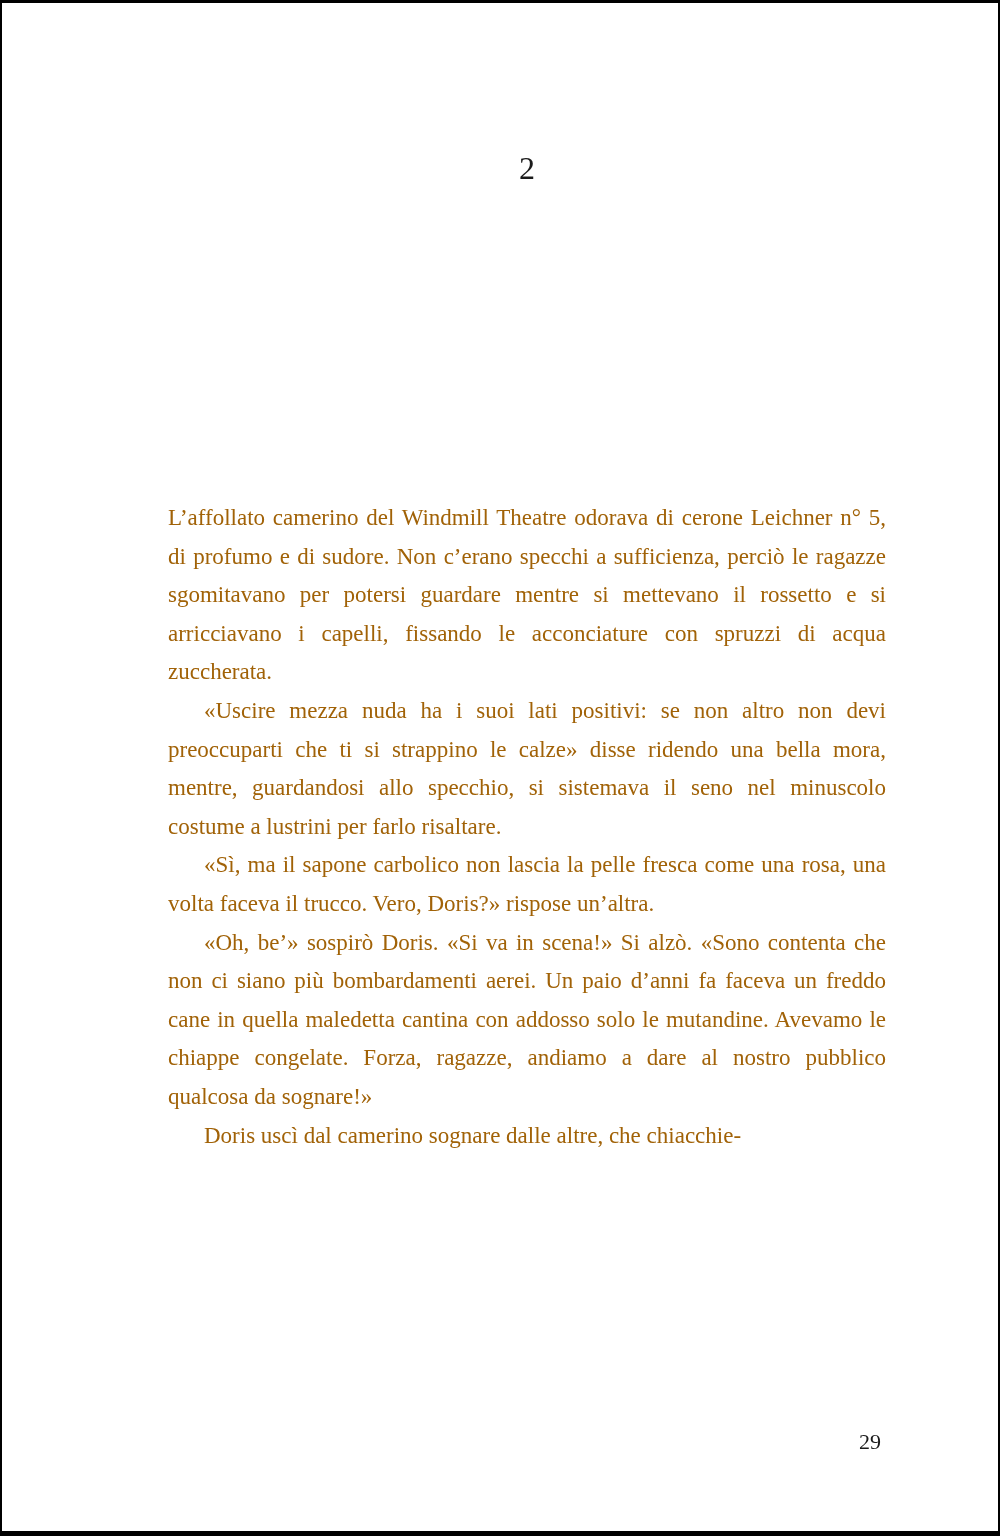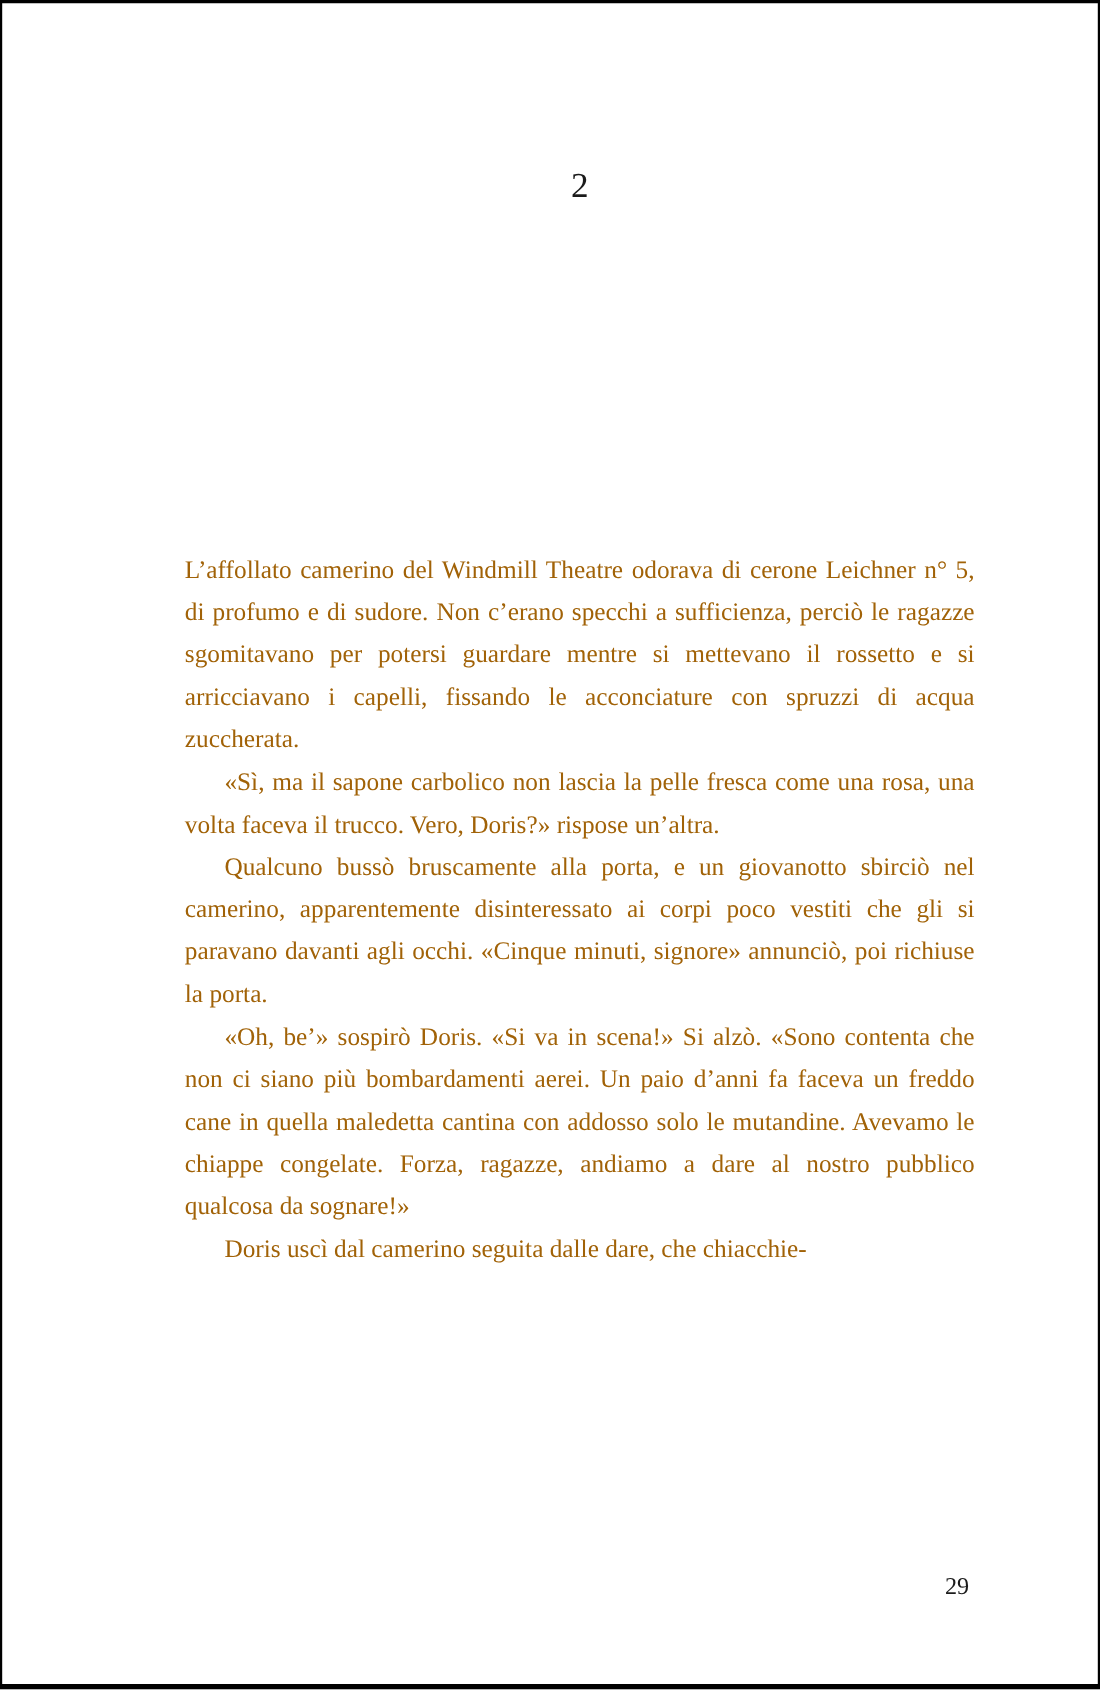--- a/index.html
+++ b/index.html
@@ -54,20 +54,20 @@
   }
 </style>
 </head>
 <body>
 
 <div class="page">
   <div class="content-column">
     <div class="chapter-number">2</div>
     <div class="body-text">
       <p>L’affollato camerino del Windmill Theatre odorava di cerone Leichner n° 5, di profumo e di sudore. Non c’erano specchi a sufficienza, perciò le ragazze sgomitavano per potersi guardare mentre si mettevano il rossetto e si arricciavano i capelli, fissando le acconciature con spruzzi di acqua zuccherata.</p>
+      <p class="indent">«Uscire mezza nuda ha i suoi lati positivi: se non altro non devi preoccuparti che ti si strappino le calze» disse ridendo una bella mora, mentre, guardandosi allo specchio, si sistemava il seno nel minuscolo costume a lustrini per farlo risaltare.</p>
       <p class="indent">«Sì, ma il sapone carbolico non lascia la pelle fresca come una rosa, una volta faceva il trucco. Vero, Doris?» rispose un’altra.</p>
-      <p class="indent">Qualcuno bussò bruscamente alla porta, e un giovanotto sbirciò nel camerino, apparentemente disinteressato ai corpi poco vestiti che gli si paravano davanti agli occhi. «Cinque minuti, signore» annunciò, poi richiuse la porta.</p>
       <p class="indent">«Oh, be’» sospirò Doris. «Si va in scena!» Si alzò. «Sono contenta che non ci siano più bombardamenti aerei. Un paio d’anni fa faceva un freddo cane in quella maledetta cantina con addosso solo le mutandine. Avevamo le chiappe congelate. Forza, ragazze, andiamo a dare al nostro pubblico qualcosa da sognare!»</p>
-      <p class="indent">Doris uscì dal camerino seguita dalle dare, che chiacchie-</p>
+      <p class="indent">Doris uscì dal camerino sognare dalle altre, che chiacchie-</p>
     </div>
   </div>
   <div class="page-number">29</div>
 </div>
 
 </body></html>

